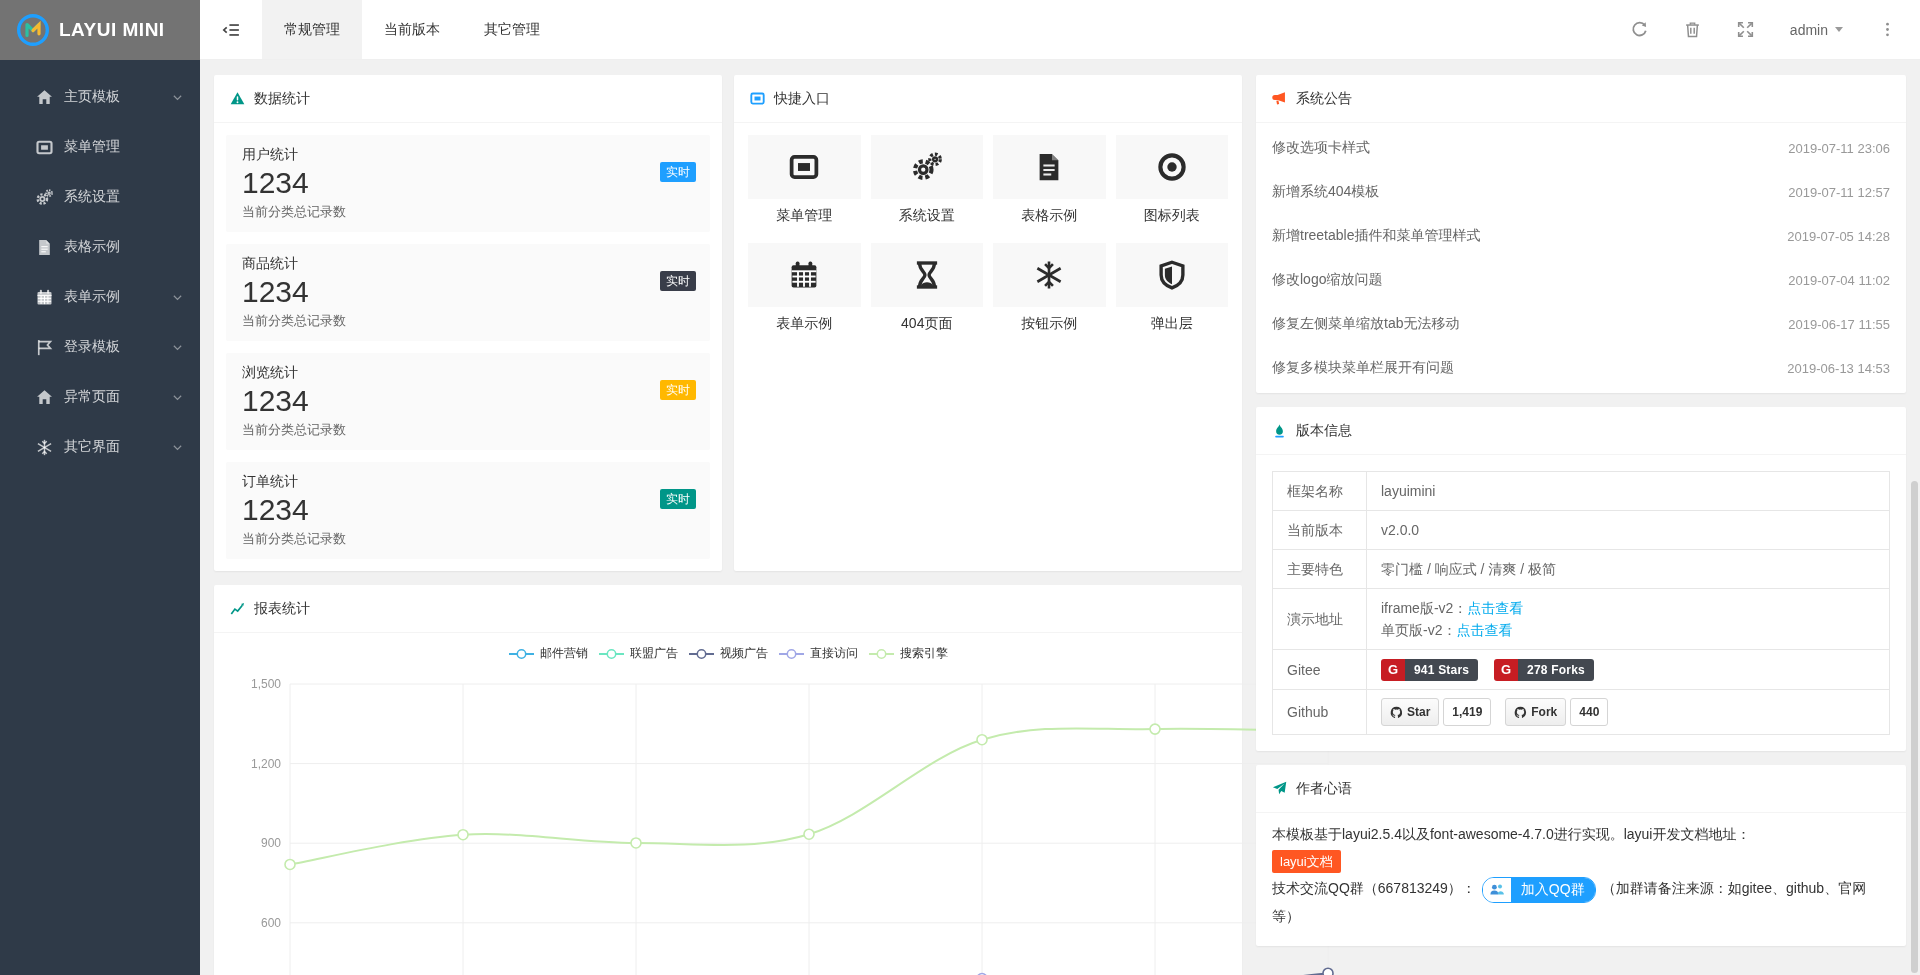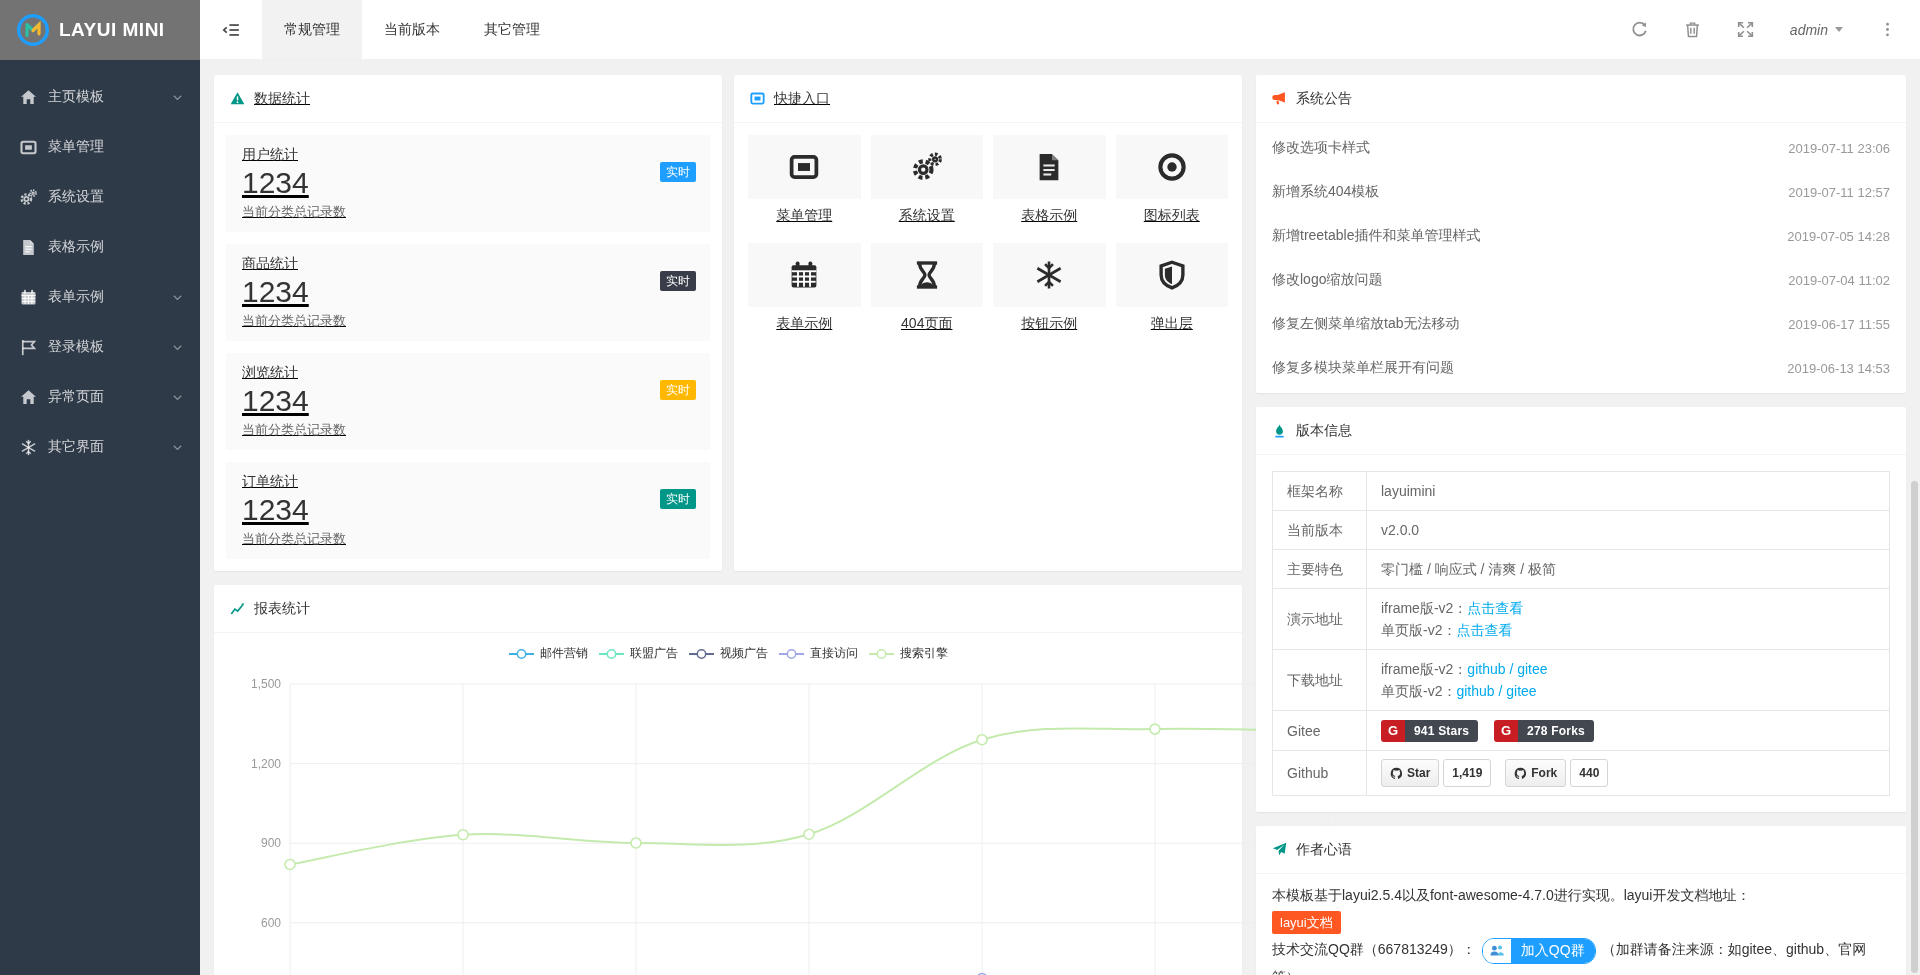--- a/index.html
+++ b/index.html
@@ -6,46 +6,46 @@
   html,body { width:1920px; height:975px; overflow:hidden; background:#f1f1f1;
     font-family:"Liberation Sans","DejaVu Sans",sans-serif; }
   svg { display:block; }
   .i { flex:none; }
 
   
   .sidebar { position:absolute; left:0; top:0; width:200px; height:100%; background:#2F3A48; z-index:5; }
   .logo { height:60px; background:#737373; display:flex; align-items:center; padding-left:16px; gap:9px; }
   .logo-title { color:#fff; font-size:19px; font-weight:bold; letter-spacing:.5px; white-space:nowrap; }
   .menu { padding-top:12px; }
-  .menu-item { height:50px; display:flex; align-items:center; padding:0 16px 0 20px; color:rgba(255,255,255,.78); font-size:14px; cursor:pointer; }
+  .menu-item { height:50px; display:flex; align-items:center; padding:0 16px 0 36px; color:rgba(255,255,255,.78); font-size:14px; cursor:pointer; }
   .mi-icon { width:17px; height:17px; margin-right:11px; color:rgba(255,255,255,.72); }
   .mi-label { flex:1; }
   .mi-chev { width:13px; height:13px; color:rgba(255,255,255,.45); }
 
   
   .header { position:absolute; left:200px; top:0; right:0; height:60px; background:#fff; border-bottom:1px solid #efefef; display:flex; align-items:stretch; z-index:4; }
   .burger { width:62px; display:flex; align-items:center; justify-content:center; color:#454545; cursor:pointer; }
   .tabs { display:flex; }
   .tab { min-width:100px; padding:0 20px; display:flex; align-items:center; justify-content:center; font-size:14px; color:#333; cursor:pointer; }
   .tab.active { background:#f2f2f2; }
-  .header-right { margin-left:auto; display:flex; align-items:center; gap:36px; padding-right:24px;font-style:italic; }
+  .header-right { margin-left:auto; display:flex; align-items:center; gap:36px; padding-right:24px; }
   .tool-ico { width:17px; height:17px; color:#8f8f8f; cursor:pointer; }
   .admin { display:flex; align-items:center; gap:7px; color:#666; font-size:14px; cursor:pointer; }
   .caret { width:0; height:0; border-left:4.5px solid transparent; border-right:4.5px solid transparent; border-top:5.5px solid #9a9a9a; }
 
   
   .content { position:absolute; left:200px; top:60px; right:0; bottom:0; padding:15px 14px; display:flex; gap:14px; overflow:hidden; }
   .col-left { flex:1; min-width:0; }
   .col-right { width:650px; flex:none; }
   .card { background:#fff; border-radius:2px; box-shadow:0 1px 2px rgba(0,0,0,.06); margin-bottom:14px; }
   .card-header { height:48px; padding:0 16px; border-bottom:1px solid #f4f4f4; font-size:14px; color:#333; display:flex; align-items:center; gap:9px; }
   .hdr-ico { width:15px; height:15px; }
   .c-teal { color:#009688; } .c-blue { color:#1E9FFF; } .c-orange { color:#FF5722; }
   .row2 { display:flex; gap:12px; }
-  .row2 > .card { flex:1;text-decoration:underline; }
+  .row2 > .card { flex:1; }
 
   
   .stat-body { padding:12px; display:grid; grid-template-columns:1fr; gap:12px; }
   .stat-box { background:#fafafa; border-radius:2px; padding:11px 16px; position:relative; height:97px; }
   .stat-title { font-size:14px; color:#333; }
   .stat-badge { position:absolute; right:14px; top:27px; color:#fff; font-size:12px; padding:2px 6px; border-radius:2px; line-height:16px;text-align:center; }
   .stat-value { font-size:30px; color:#333; line-height:38px; }
   .stat-desc { font-size:13px; color:#666; margin-top:1px; }
 
   
@@ -642,27 +642,20 @@
             <td>零门槛 / 响应式 / 清爽 / 极简</td>
           </tr>
           <tr>
             <td class="lbl">演示地址</td>
             <td>
               <div><span>iframe版-v2：</span><a class="link">点击查看</a></div>
               <div><span>单页版-v2：</span><a class="link">点击查看</a></div>
             </td>
           </tr>
           <tr>
-            <td class="lbl">下载地址</td>
-            <td>
-              <div><span>iframe版-v2：</span><a class="link">github / gitee</a></div>
-              <div><span>单页版-v2：</span><a class="link">github / gitee</a></div>
-            </td>
-          </tr>
-          <tr>
             <td class="lbl">Gitee</td>
             <td>
               <span class="shield">
                 <span class="shield-l">G</span>
                 <span class="shield-r">941 Stars</span>
               </span>
               <span class="shield">
                 <span class="shield-l">G</span>
                 <span class="shield-r">278 Forks</span>
               </span>

